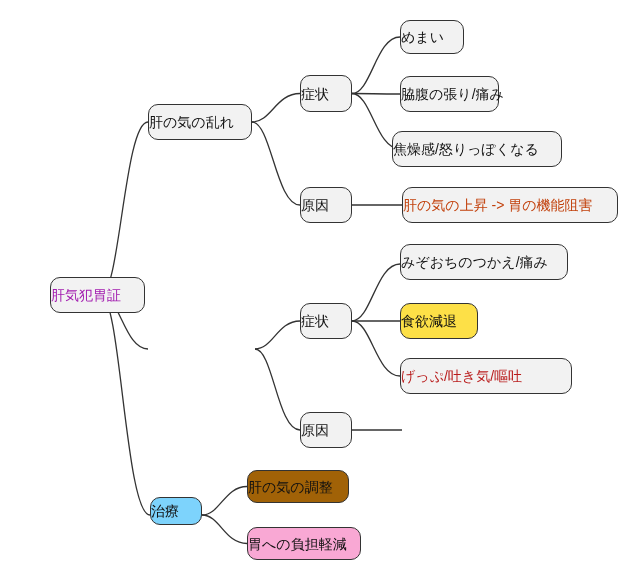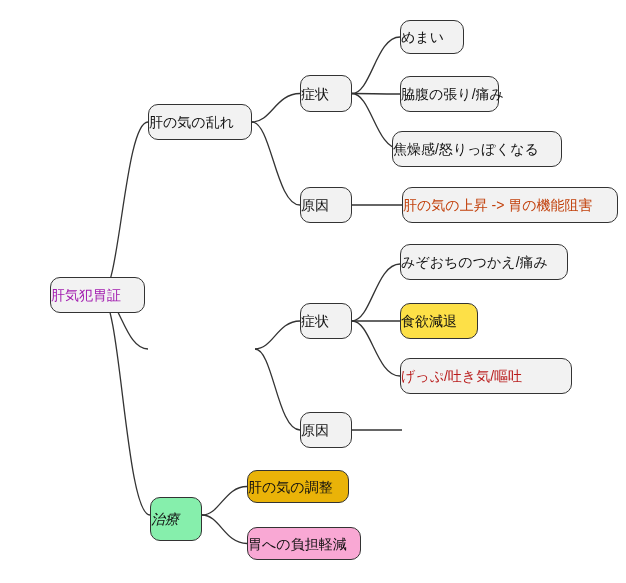--- a/index.html
+++ b/index.html
@@ -96,22 +96,22 @@
     </div>
     <div class="node" style="left: 400px; top: 303px; width: 78px; height: 36px; background: #fde047; border-color: rgb(51, 51, 51); color: rgb(17, 17, 17);">
       <span>食欲減退</span>
     </div>
     <div class="node" style="left: 400px; top: 358px; width: 172px; height: 36px; background: rgb(242, 242, 242); border-color: rgb(51, 51, 51); color: #b91c1c;">
       <span>げっぷ/吐き気/嘔吐</span>
     </div>
     <div class="node" style="left: 300px; top: 412px; width: 52px; height: 36px; background: rgb(242, 242, 242); border-color: rgb(51, 51, 51); color: rgb(17, 17, 17);">
       <span>原因</span>
     </div>
-    <div class="node" style="left: 150px; top: 497px; width: 52px; height: 44px; background: #86efac; border-color: rgb(51, 51, 51); color: rgb(17, 17, 17); font-style: italic;">
+    <div class="node" style="left: 150px; top: 497px; width: 52px; height: 28px; background: #7dd3fc; border-color: rgb(51, 51, 51); color: rgb(17, 17, 17);">
       <span>治療</span>
     </div>
-    <div class="node" style="left: 247px; top: 470px; width: 102px; height: 33px; background: #eab308; border-color: rgb(51, 51, 51); color: rgb(17, 17, 17);">
+    <div class="node" style="left: 247px; top: 470px; width: 102px; height: 33px; background: #a16207; border-color: rgb(51, 51, 51); color: rgb(17, 17, 17);">
       <span>肝の気の調整</span>
     </div>
     <div class="node" style="left: 247px; top: 527px; width: 114px; height: 33px; background: #f9a8d4; border-color: rgb(51, 51, 51); color: rgb(17, 17, 17);">
       <span>胃への負担軽減</span>
     </div>
   </div>
 
 </body></html>

